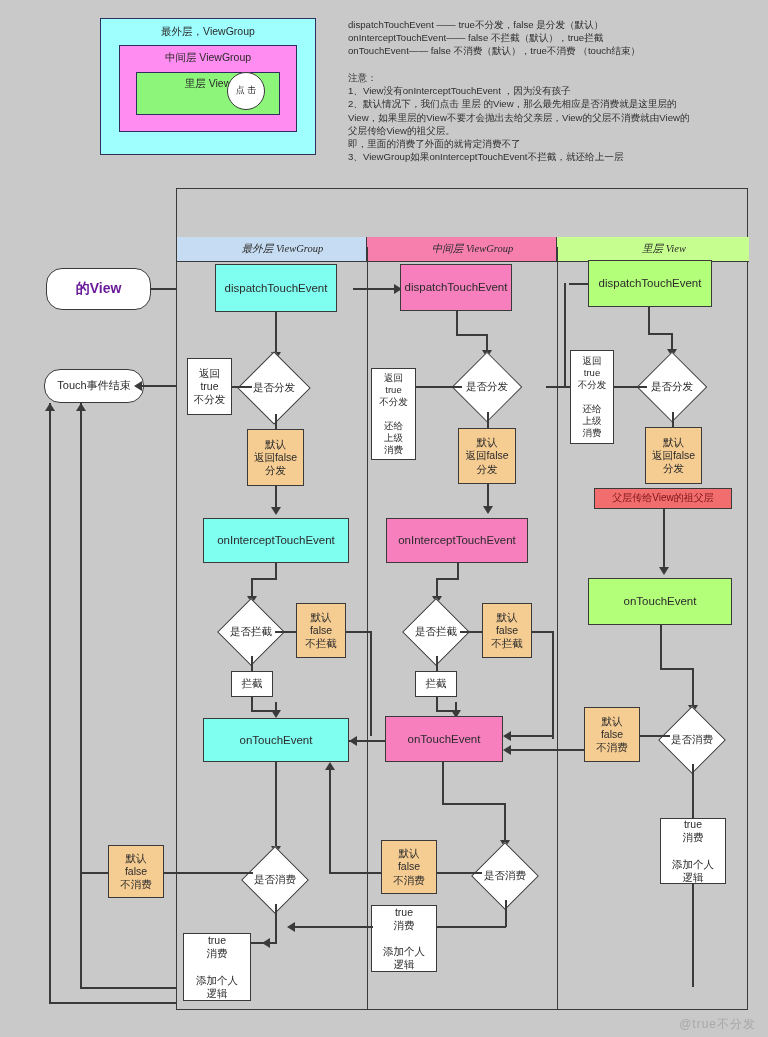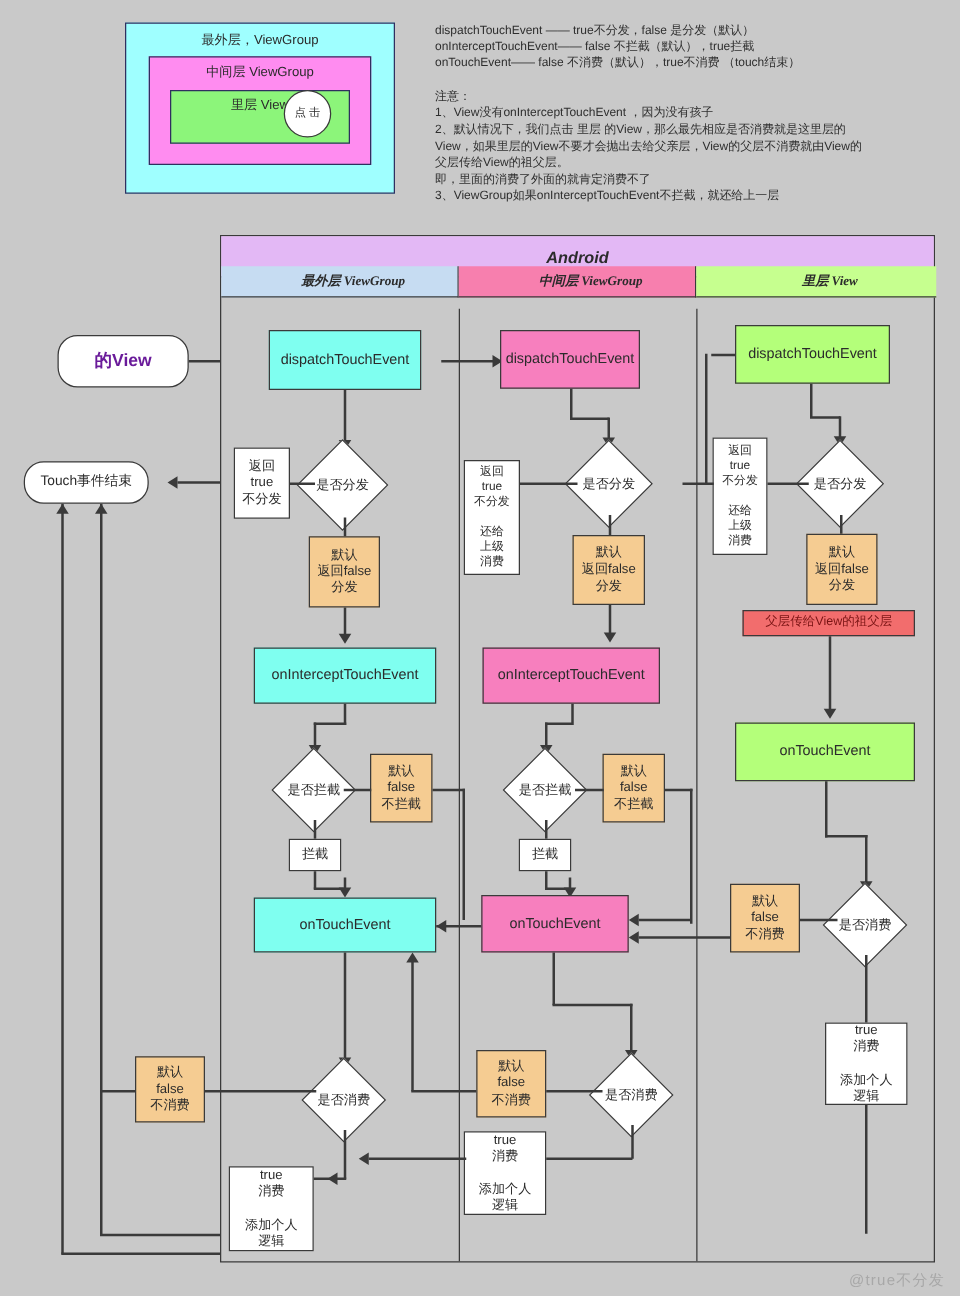--- a/index.html
+++ b/index.html
@@ -62,23 +62,23 @@
   #notes { position:absolute; left:348px; top:18px; width:410px;
            font-size:9.6px; line-height:1.38; color:#2e2e2e; white-space:pre-line; }
 
   
   #chart { position:absolute; left:176px; top:188px; width:572px; height:822px;
            border:1.8px solid #3a3a3a; background:#c9c9c9; }
   #band-title { position:absolute; left:0; top:0; width:100%; height:33px;
                 background:#e3b8f5; border-bottom:1.8px solid #3a3a3a;
                 display:flex; align-items:center; justify-content:center;
                 font-style:italic; font-weight:bold; font-size:13px; color:#2b2b2b; }
-  .band-col { position:absolute; top:24px; height:25px; border-bottom:1.8px solid #3a3a3a;
+  .band-col { position:absolute; top:48px; height:25px; border-bottom:1.8px solid #3a3a3a;
               display:flex; align-items:center; justify-content:center;
-              font-style:italic; font-weight:bold; font-size:10.5px; color:#2b2b2b;
+              font-style:italic; font-weight:normal; font-size:10.5px; color:#2b2b2b;
               font-family:"Liberation Serif","DejaVu Serif",serif;padding-left:22px; }
   #band-c0 { left:0;   width:190px; background:#c6dcf2; border-right:1.8px solid #3a3a3a; }
   #band-c1 { left:190px; width:190px; background:#f77fae; border-right:1.8px solid #3a3a3a; }
   #band-c2 { left:380px; width:192px; background:#c6ff8f; }
   .vrule { position:absolute; top:58px; bottom:0; width:0; border-left:1.8px solid #3a3a3a; }
 
   
   .ln { position:absolute; background:#3a3a3a; }
   .lnh { height:1.6px; }
   .lnv { width:1.6px; }
@@ -117,34 +117,33 @@
 2、默认情况下，我们点击 里层 的View，那么最先相应是否消费就是这里层的
 View，如果里层的View不要才会抛出去给父亲层，View的父层不消费就由View的
 父层传给View的祖父层。
 即，里面的消费了外面的就肯定消费不了
 3、ViewGroup如果onInterceptTouchEvent不拦截，就还给上一层</div>
 
   <div class="node stadium" style="left:46px; top:268px; width:105px; height:42px; font-size:14px; font-weight:bold; color:#6a1b9a;">的View</div>
   <div class="ln lnh" style="left:151px; top:288px; width:58px;"></div>
   <div class="arr ar-r" style="left:207px; top:284px;"></div>
 
-  <div class="node stadium" style="left:19px; top:369px; width:100px; height:34px; font-size:11px;">Touch事件结束</div>
+  <div class="node stadium" style="left:44px; top:369px; width:100px; height:34px; font-size:11px;">Touch事件结束</div>
 
   <div class="ln lnv" style="left:49px; top:403px; height:600px;"></div>
   <div class="arr ar-u" style="left:45px; top:403px;"></div>
   <div class="ln lnv" style="left:80px; top:403px; height:585px;"></div>
   <div class="arr ar-u" style="left:76px; top:403px;"></div>
   <div class="ln lnh" style="left:49px; top:1002px; width:600px;"></div>
   <div class="ln lnh" style="left:80px; top:987px; width:525px;"></div>
 
   <div class="ln lnh" style="left:142px; top:385px; width:45px;"></div>
   <div class="arr ar-l" style="left:134px; top:381px;"></div>
 
   <div id="chart">
-    <div id="band-title">Android</div>
     <div class="band-col" id="band-c0">最外层 ViewGroup</div>
     <div class="band-col" id="band-c1">中间层 ViewGroup</div>
     <div class="band-col" id="band-c2">里层 View</div>
     <div class="vrule" style="left:190px;"></div>
     <div class="vrule" style="left:380px;"></div>
   </div>
 
   <div class="node cyan proc" style="left:215px; top:264px; width:122px; height:48px;">dispatchTouchEvent</div>
   <div class="ln lnv" style="left:275px; top:312px; height:45px;"></div>
   <div class="arr ar-d" style="left:271px; top:352px;"></div>

